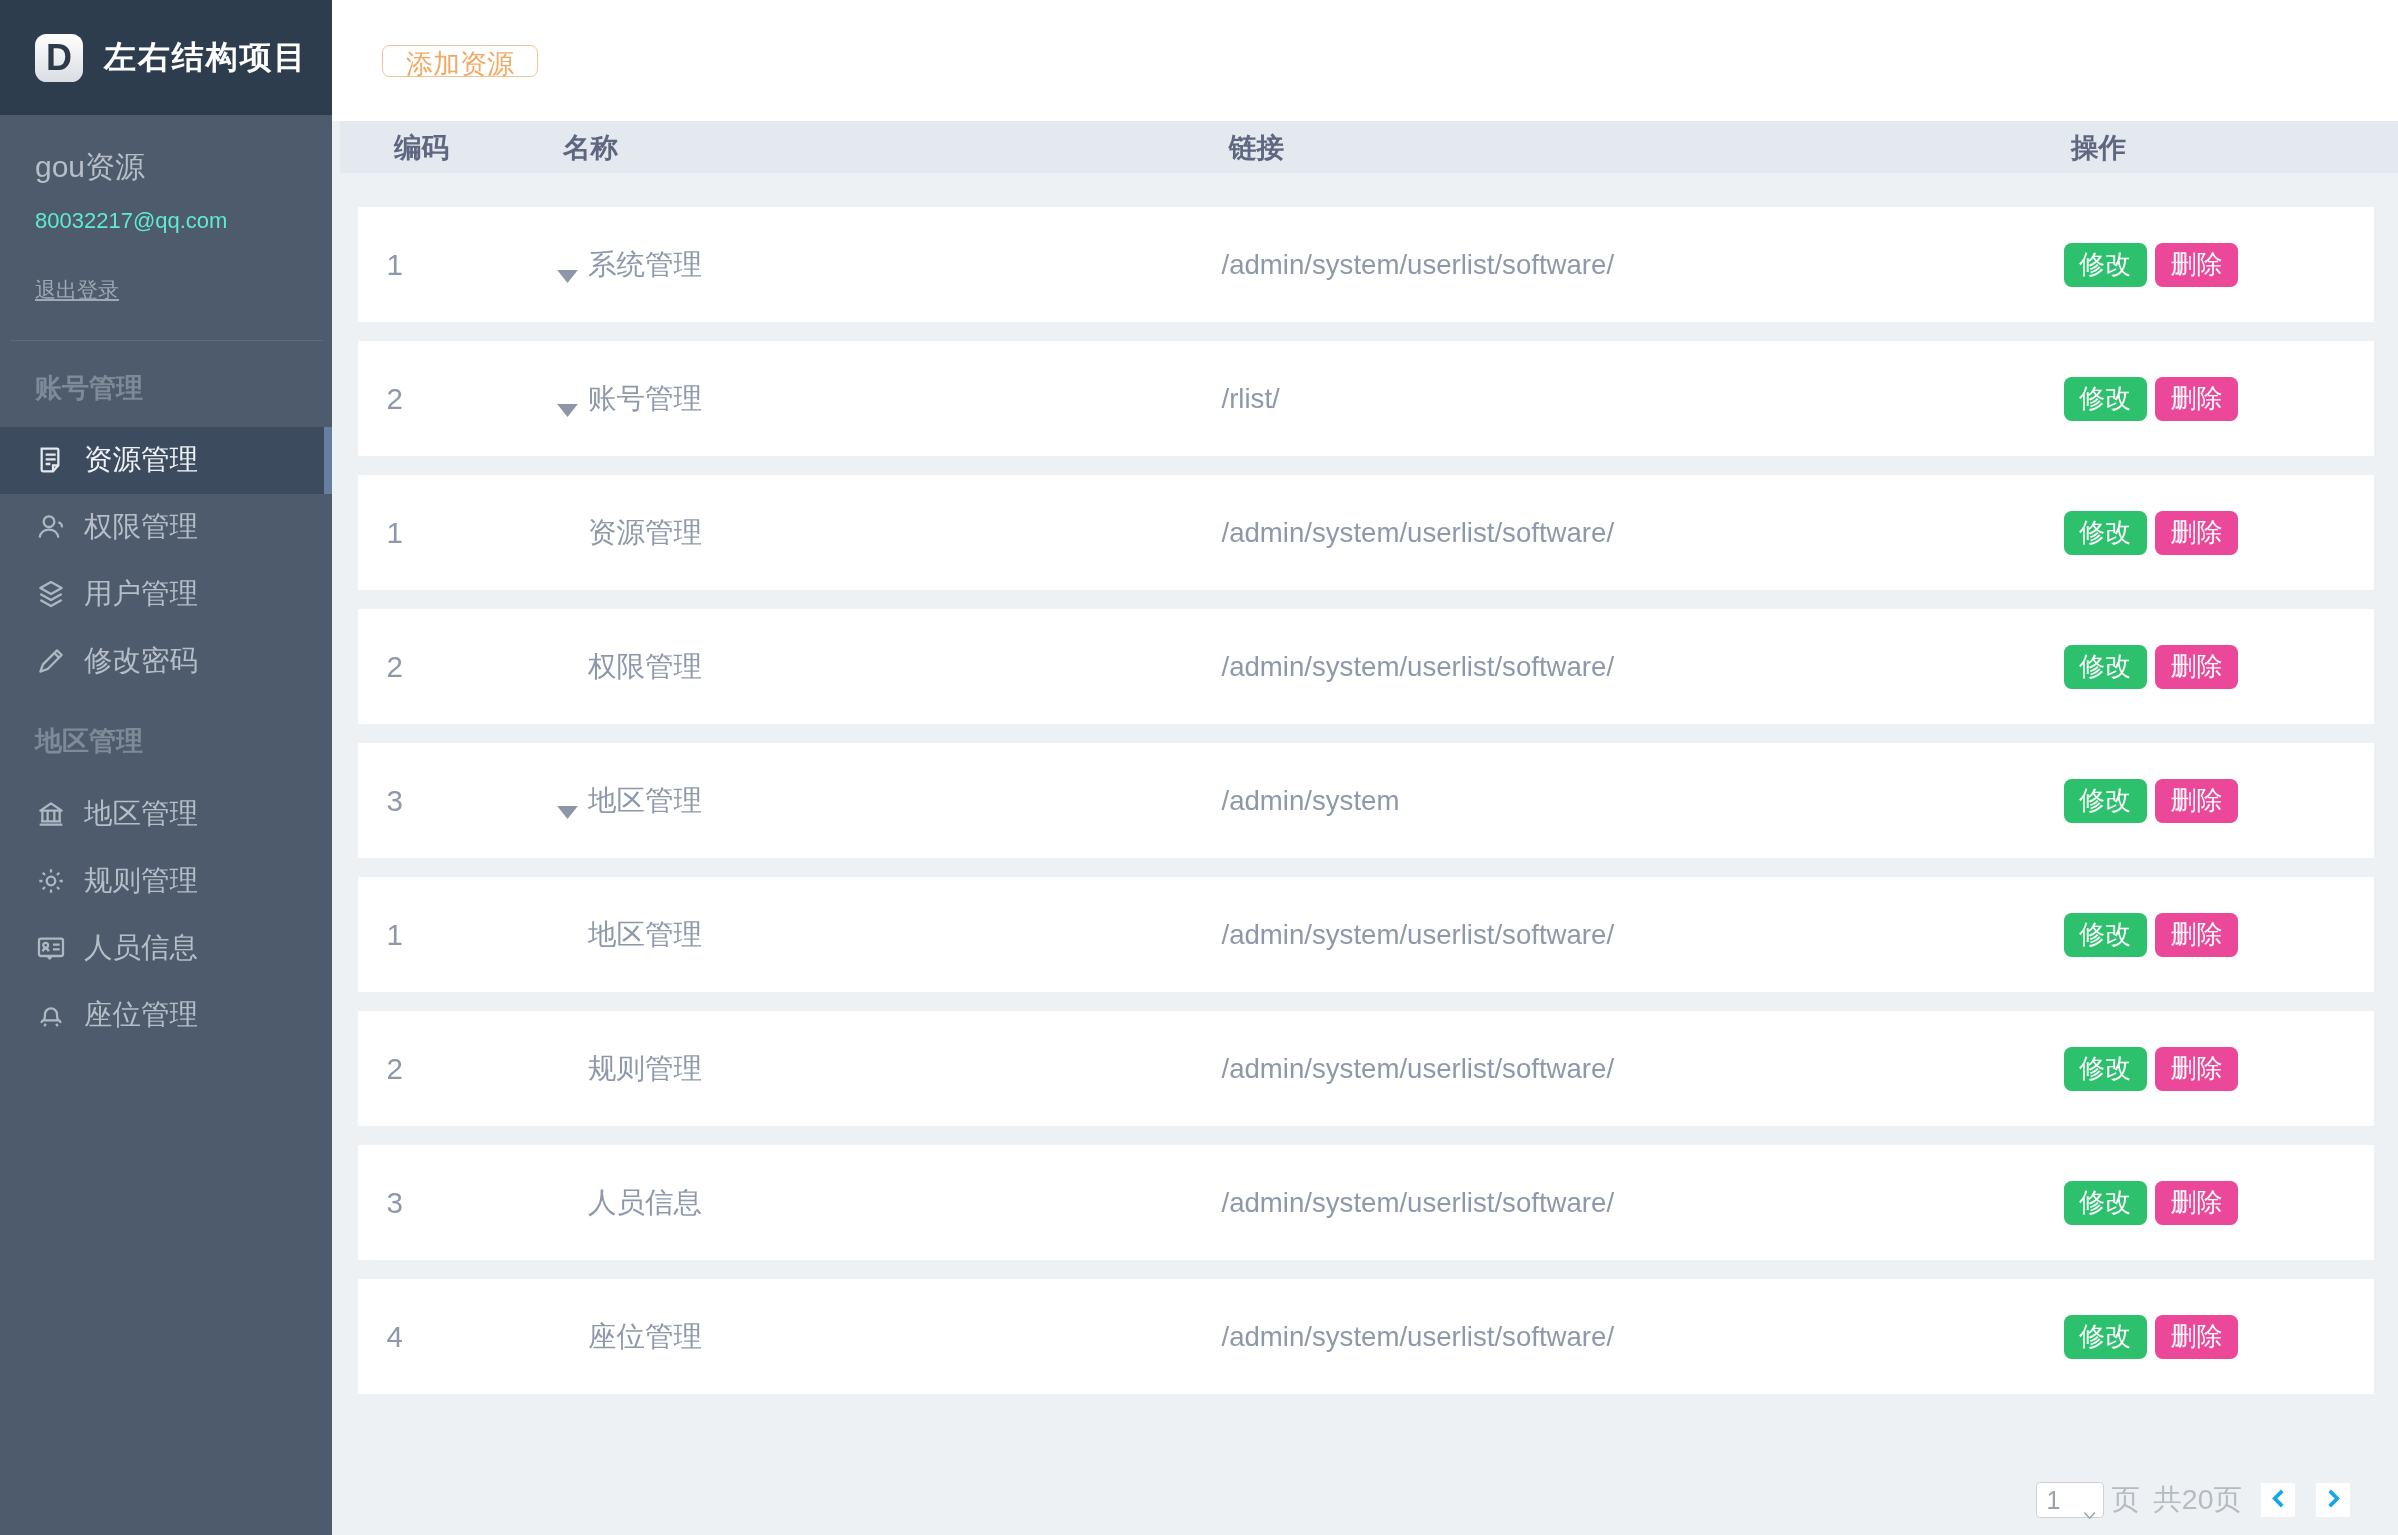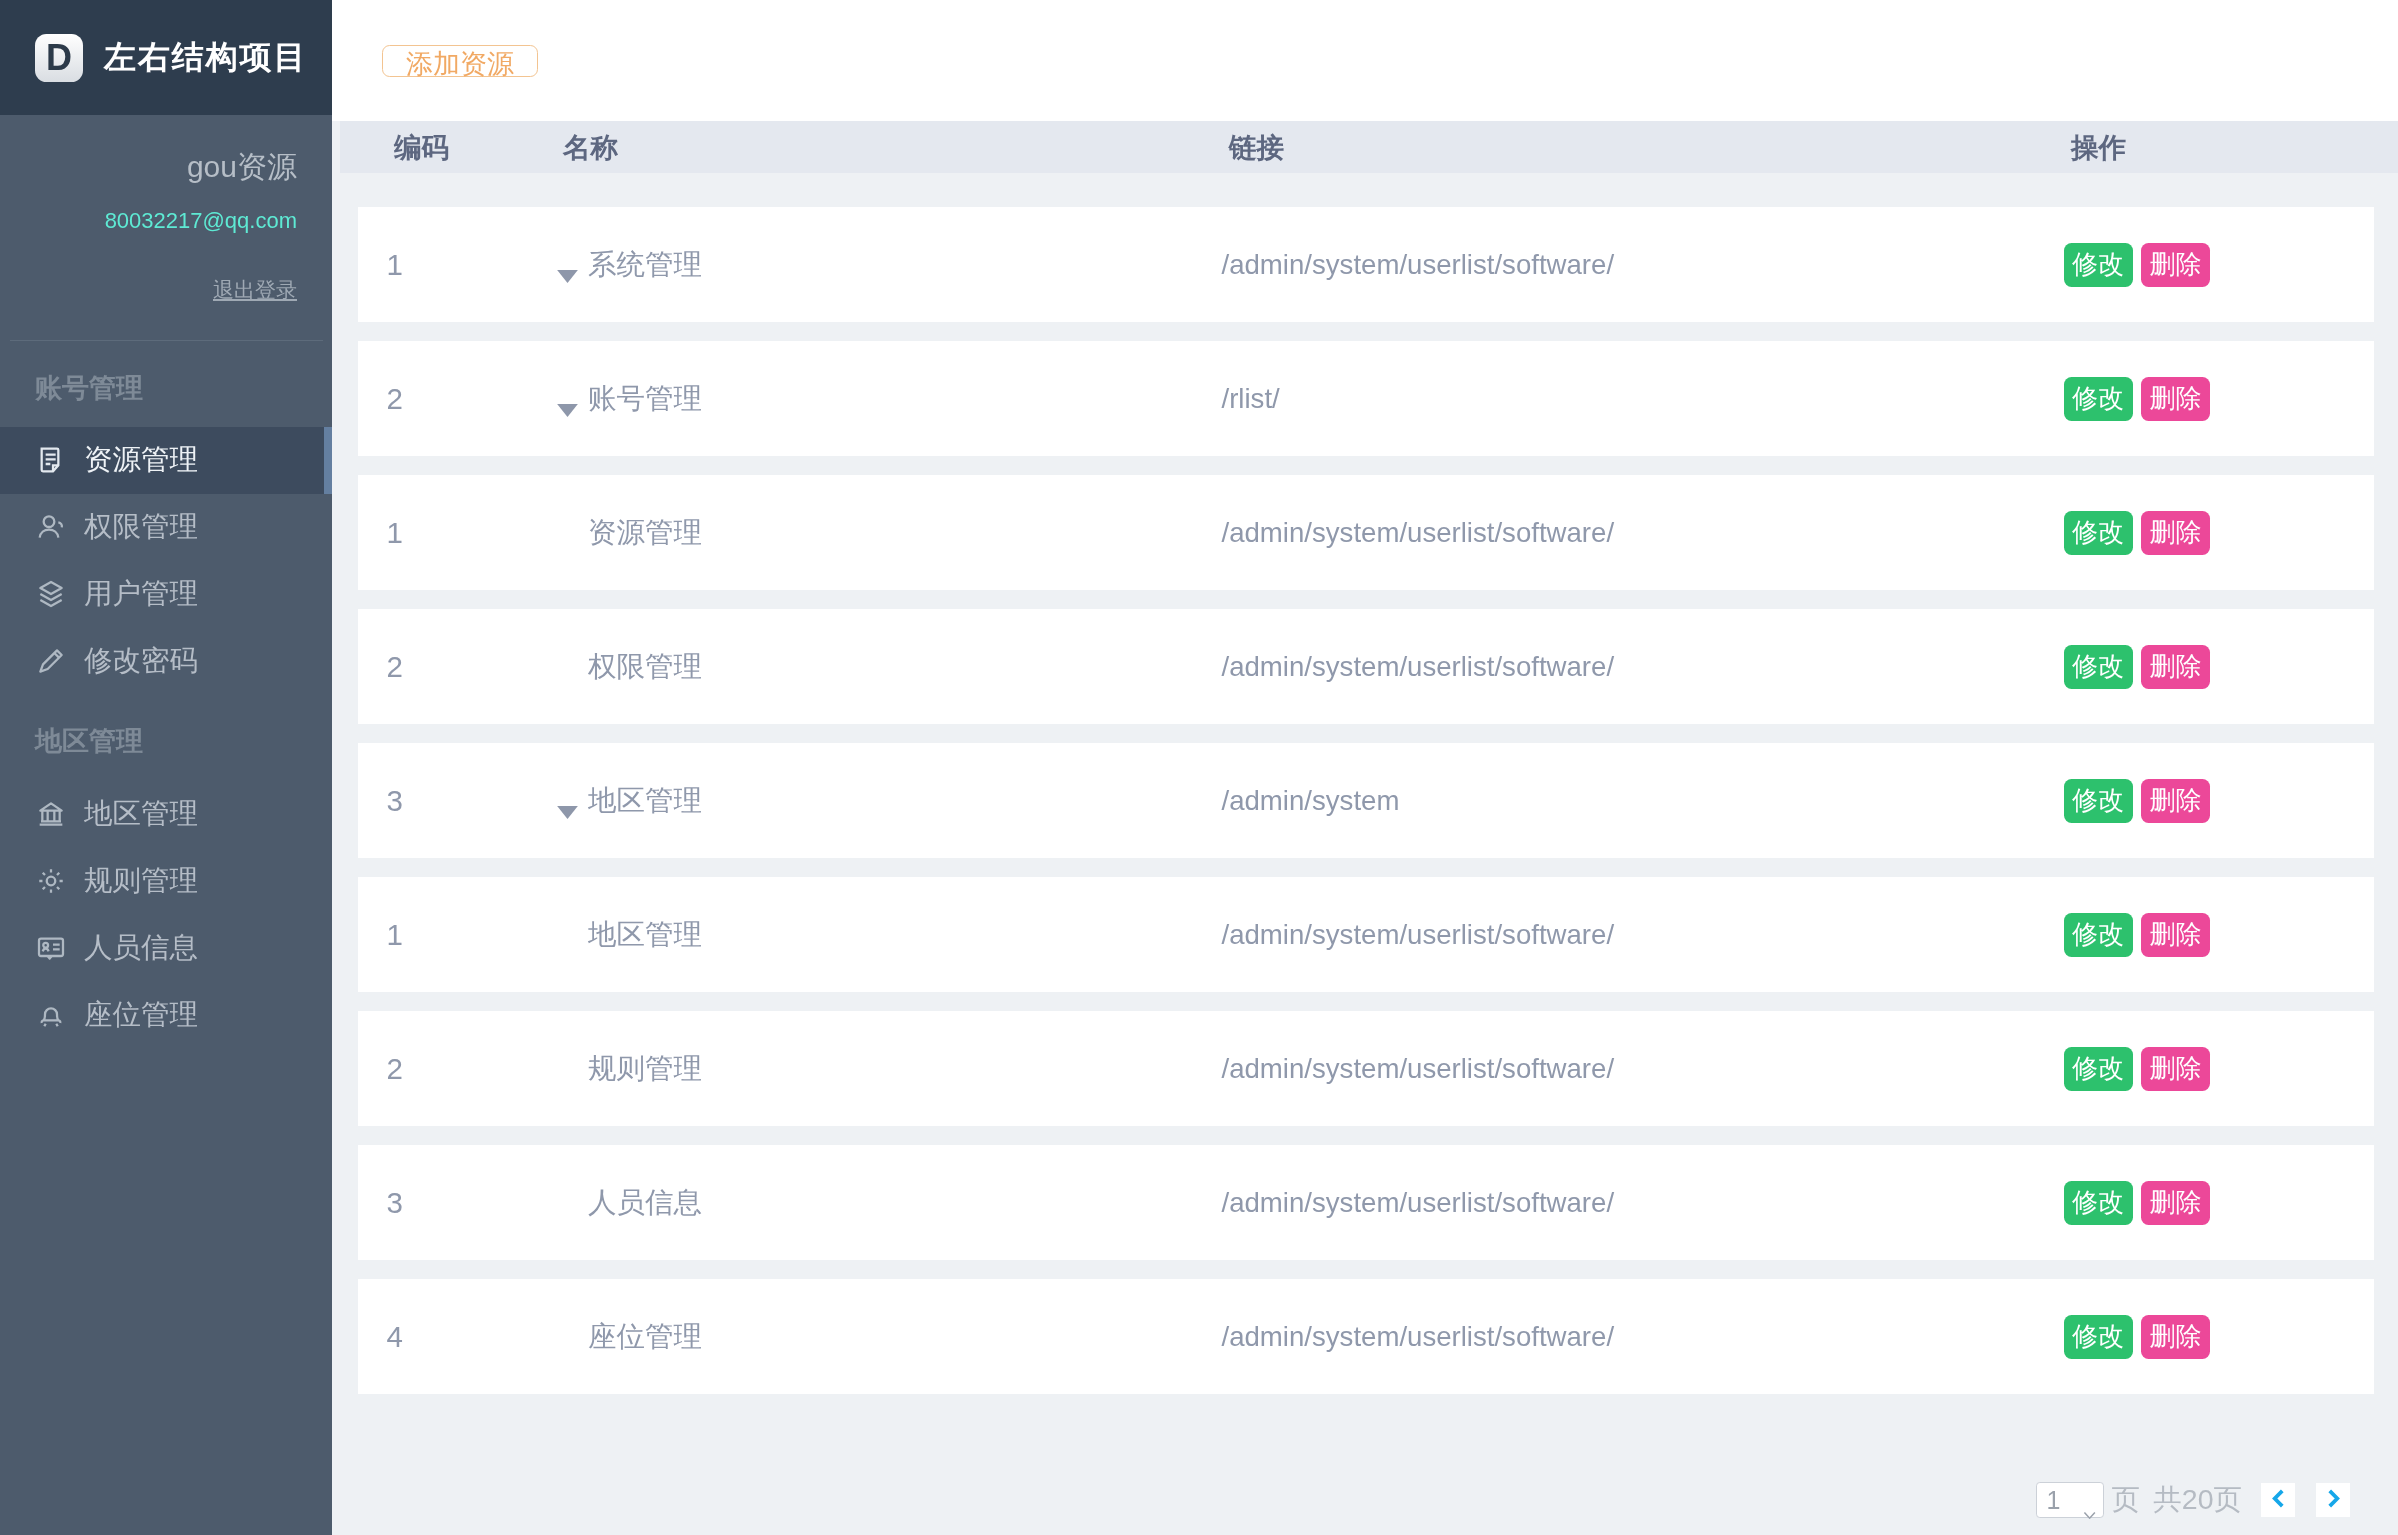--- a/index.html
+++ b/index.html
@@ -8,21 +8,21 @@
   body { display:flex; background:#eef1f4; }
 
   
   .sidebar { width:332px; min-width:332px; height:1535px; background:#4d5b6c; color:#b5bdc7; }
   .logo-bar { height:115px; background:#2e3d4e; display:flex; align-items:center; padding-left:35px; }
   .logo-box { width:48px; height:48px; border-radius:11.4px;
     background:linear-gradient(180deg,#ffffff,#d9dde2); color:#2c3a49;
     font-weight:bold; font-size:36px; display:flex; align-items:center; justify-content:center; }
   .app-title { color:#ffffff; font-size:32px; font-weight:600; margin-left:21px; letter-spacing:1.9px; }
 
-  .user-block { padding:32px 35px 0 35px;text-align:right; }
+  .user-block { padding:32px 35px 0 35px; }
   .user-name { font-size:30px; color:#b6bec7; }
   .user-email { font-size:22px; color:#5eead4; margin-top:20px; }
   .logout-link { display:inline-block; font-size:21px; color:#9fa9b4; margin-top:42px;
     text-decoration:underline; cursor:pointer; }
   .side-divider { height:1px; background:#5d6b7b; margin:36px 9.5px 0 9.5px; }
 
   .section-label { font-size:27px; color:#7e8a97; font-weight:600; padding:28.5px 0 21px 35px; }
   .nav-item { height:67px; display:flex; align-items:center; padding-left:35px;
     cursor:pointer; position:relative; font-size:28.5px; color:#b5bdc7; }
   .nav-item .nav-icon { width:32px; height:32px; margin-right:17px; color:#aeb8c2;
@@ -46,21 +46,21 @@
 
   .rows-wrap { padding:34px 25px 0 26px; }
   .row-card { height:115px; background:#ffffff; margin-bottom:19px; padding-left:28.5px;
     font-size:28.5px; color:#8f98ab; }
   .cell-code { font-size:29.5px; }
   .cell-name { display:flex; align-items:flex-end; }
   .caret { width:23px; height:16px; margin-right:9.5px; flex:none; }
   .caret svg { display:block; width:23px; height:16px; }
   .cell-link { font-size:27.6px; }
   .cell-actions { display:flex; gap:8.6px; }
-  .act-btn { width:69px; height:44px; border:none; border-radius:7.6px; color:#ffffff;
+  .act-btn { width:83px; height:44px; border:none; border-radius:7.6px; color:#ffffff;
     font-size:26px; cursor:pointer; font-family:inherit; display:flex;
     align-items:center; justify-content:center; }
   .act-edit { background:#2dc16d; }
   .act-del  { background:#ec4899; }
 
   
   .pagination { display:flex; justify-content:flex-end; align-items:center;
     margin-top:68px; padding-right:49px; color:#b5bbc3; font-size:28.5px; }
   .select-wrap { position:relative; }
   .page-select { width:68px; height:36px; border:1.9px solid #ccd1d8; border-radius:3.8px;

